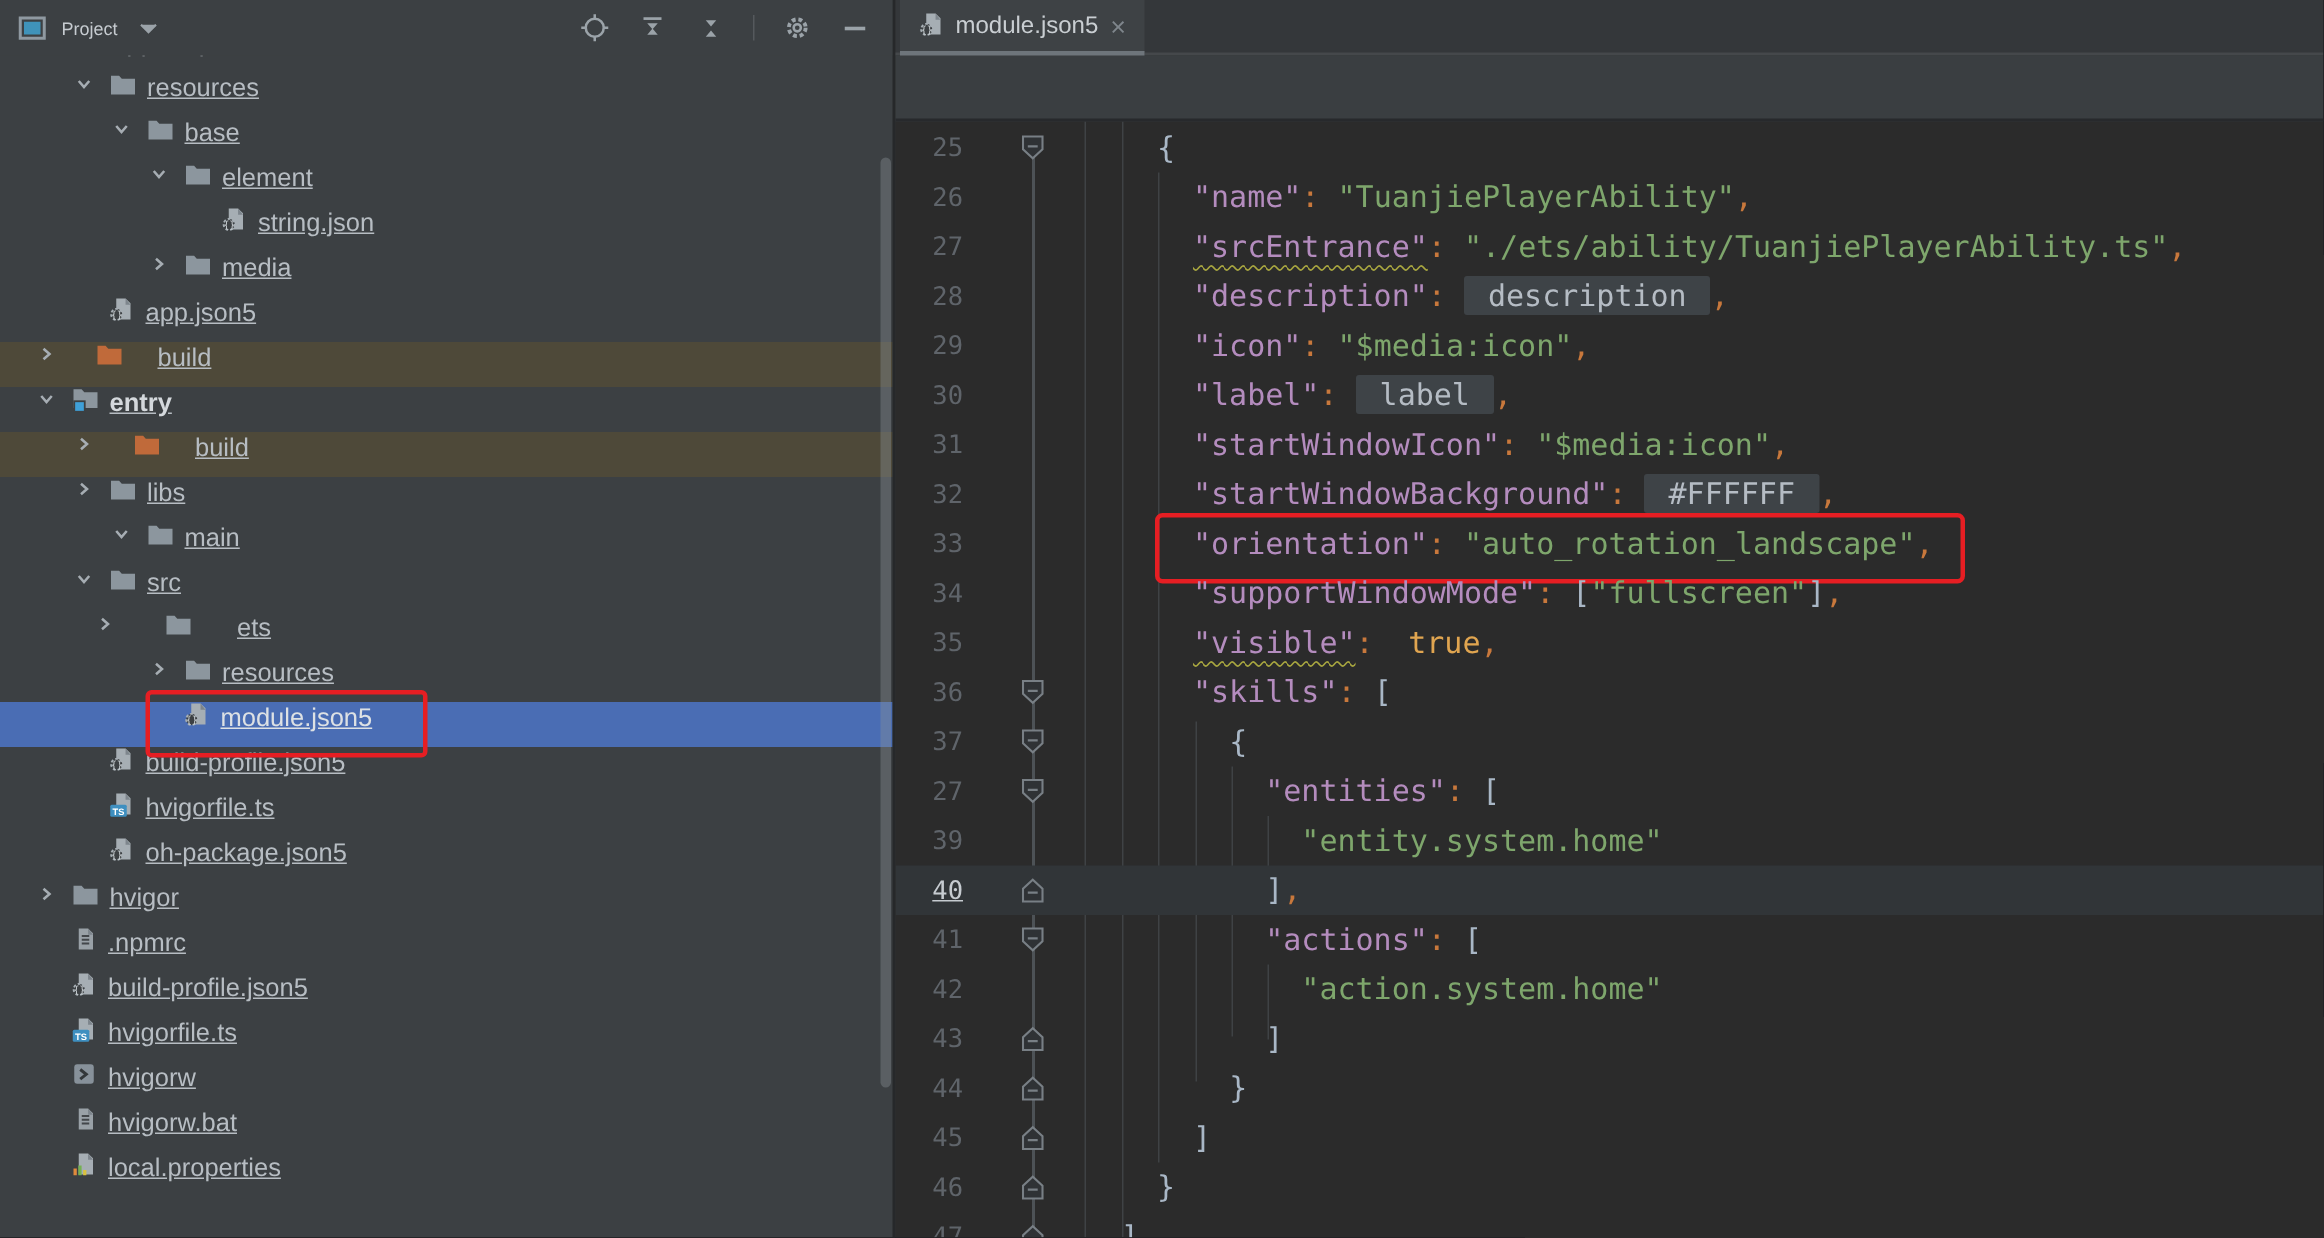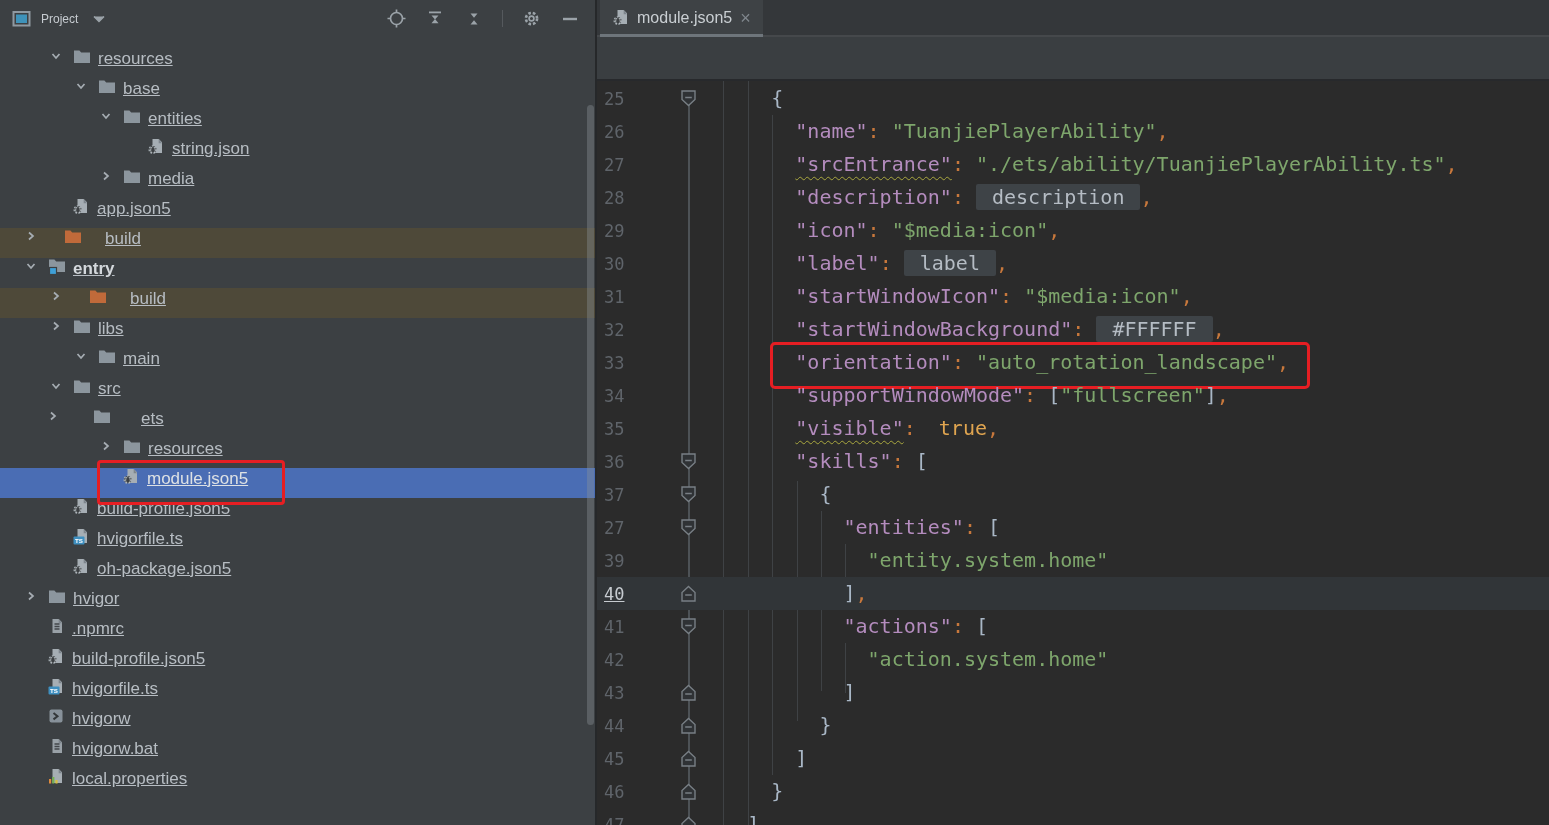--- a/index.html
+++ b/index.html
@@ -33,21 +33,21 @@
   .tab-bar{position:relative;height:37px;background:#34373a;}
   .tab-bar-underline{position:absolute;left:0;right:0;bottom:0;height:2px;background:#45484b;}
   .tab{position:absolute;left:3px;top:0;height:37px;display:flex;align-items:center;gap:8px;
        padding:0 12px 0 13px;background:#3e4245;box-shadow:inset 0 -3px 0 #6e757b;z-index:2;}
   .tab-label{color:#c9ced2;font-size:16px;padding-bottom:2px;}
   .tab-close{color:#7f868c;font-size:18px;line-height:1;padding-bottom:2px;}
   .strip{position:absolute;left:0;top:37px;right:0;height:42px;background:#3a3e41;border-bottom:2px solid #27292c;}
   .code-area{position:absolute;left:0;top:81px;right:0;bottom:0;overflow:hidden;padding-top:1px;}
   .guide{position:absolute;width:1px;background:#3f4245;z-index:0;}
   .fold-connector{position:absolute;left:91px;top:18px;bottom:0;width:1.5px;background:#4d5256;z-index:0;}
-  .code-line{position:relative;height:33px;display:flex;align-items:center;z-index:1;}
+  .code-line{position:relative;height:33px;display:flex;align-items:center;z-index:1;text-align:right;}
   .code-line.caret{background:#313538;}
   .ln{width:45px;flex:none;padding-left:7px;box-sizing:border-box;
       font-family:"DejaVu Sans Mono",monospace;font-size:17px;color:#5f646a;}
   .code-line.caret .ln{color:#c6cbd0;text-decoration:underline;}
   .foldcol{width:57px;flex:none;position:relative;height:33px;}
   .fold-marker{position:absolute;left:39px;top:8px;}
   pre.codetxt{margin:0;font-family:"DejaVu Sans Mono",monospace;font-size:20px;line-height:33px;white-space:pre;}
   .sg-key{color:#b48cbe;}
   .sg-keyw{color:#b48cbe;text-decoration:underline wavy #a9a73f;text-decoration-thickness:1px;text-underline-offset:5px;}
   .sg-str{color:#7ea66c;}
@@ -158,21 +158,21 @@
             <span class="chev">
               <svg width="12" height="12" viewBox="0 0 12 12">
                 <path d="M2.5 4l3.5 4 3.5-4" fill="none" stroke="#a6adb3" stroke-width="1.7"></path>
               </svg>
             </span>
             <span class="ticon">
               <svg width="18" height="16" viewBox="0 0 18 16">
                 <path d="M1 2.5h5.4l1.8 2H17V15H1z" fill="#8c969e"></path>
               </svg>
             </span>
-            <span class="tlabel">entities</span>
+            <span class="tlabel">element</span>
           </div>
           <div class="tree-row" style="padding-left: 147px;">
             <span class="ticon">
               <svg width="16" height="16" viewBox="0 0 16 16">
                 <path d="M4.5 1h6.2l3.3 3.2V15h-9.5z" fill="#a6aeb4"></path>
                 <path d="M10.7 1l3.3 4.2h-3.3z" fill="#7d858c"></path>
                 <circle cx="4.8" cy="11.6" r="3.7" fill="#3c4043" stroke="#a6aeb4" stroke-width="1.3" stroke-dasharray="1.8 1.4"></circle>
                 <text x="4.9" y="13.9" text-anchor="middle" font-family="DejaVu Sans Mono,monospace" font-size="6.5" fill="#cdd3d7">{}</text>
               </svg>
             </span>
@@ -274,21 +274,21 @@
                 <path d="M2.5 4l3.5 4 3.5-4" fill="none" stroke="#a6adb3" stroke-width="1.7"></path>
               </svg>
             </span>
             <span class="ticon">
               <svg width="18" height="16" viewBox="0 0 18 16">
                 <path d="M1 2.5h5.4l1.8 2H17V15H1z" fill="#8c969e"></path>
               </svg>
             </span>
             <span class="tlabel">src</span>
           </div>
-          <div class="tree-row" style="padding-left: 45px; gap: 23px;">
+          <div class="tree-row" style="padding-left: 62px; gap: 23px;">
             <span class="chev">
               <svg width="12" height="12" viewBox="0 0 12 12">
                 <path d="M4 2.5l4 3.5-4 3.5" fill="none" stroke="#a6adb3" stroke-width="1.7"></path>
               </svg>
             </span>
             <span class="ticon">
               <svg width="18" height="16" viewBox="0 0 18 16">
                 <path d="M1 2.5h5.4l1.8 2H17V15H1z" fill="#8c969e"></path>
               </svg>
             </span>

